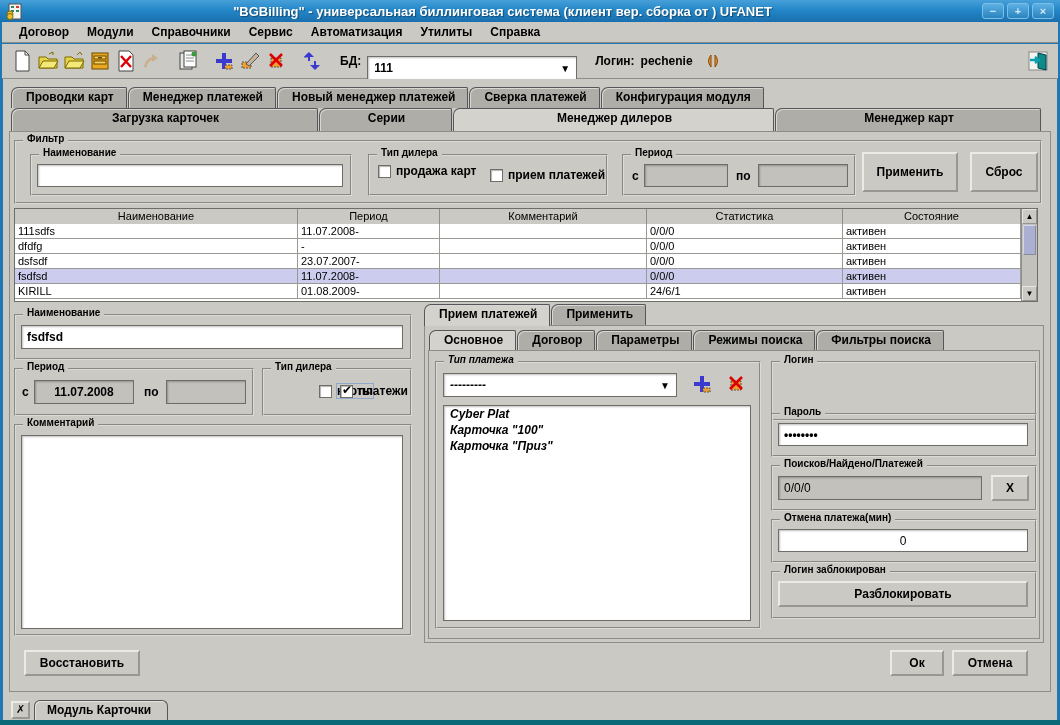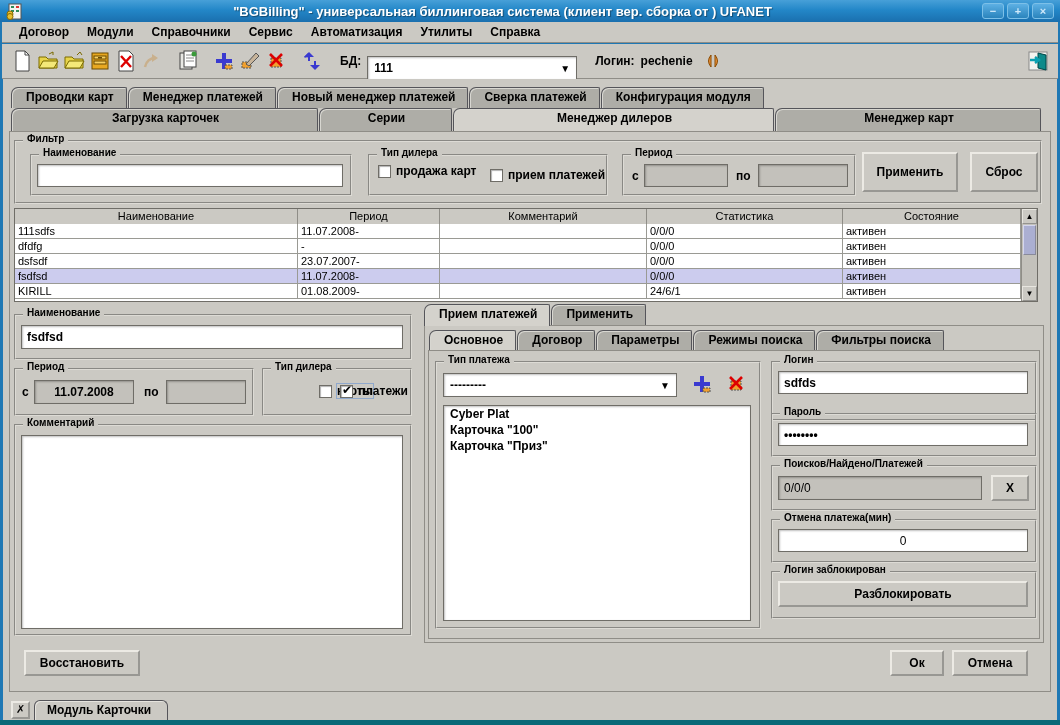--- a/index.html
+++ b/index.html
@@ -362,21 +362,21 @@
         <div class="tabrow" style="left:4px; top:4px; height:20px;">
           <span class="tab tab--sel">Основное</span>
           <span class="tab">Договор</span>
           <span class="tab">Параметры</span>
           <span class="tab">Режимы поиска</span>
           <span class="tab">Фильтры поиска</span>
         </div>
 
         <div style="position:absolute; left:3px; top:24px; right:3px; bottom:3px; border:1px solid #8f8d87;">
 
-          <div class="fs" style="left:6px; top:10px; width:326px; height:268px;">
+          <div class="fs" style="left:6px; top:10px; width:326px; height:268px;font-style:italic;">
             <span class="lg">Тип платежа</span>
             <span class="combo" style="position:absolute; left:6px; top:10px; width:234px;">
               <span>---------</span>
               <span class="arr">▼</span>
             </span>
             <span class="ic" style="position:absolute; left:254px; top:10px;">
               <svg width="22" height="22" viewBox="0 0 22 22">
                   <path d="M9 3 h4 v6 h6 v4 h-6 v6 h-4 v-6 h-6 v-4 h6 z" fill="#3a3ad0"></path>
                   <rect x="12" y="15" width="7" height="4" fill="#f0a030" stroke="#555" stroke-dasharray="2 1"></rect>
                 </svg>
@@ -389,21 +389,20 @@
             </span>
             <div class="list" style="position:absolute; left:6px; top:42px; width:308px; height:216px;">
               <div class="li">Cyber Plat</div>
               <div class="li">Карточка "100"</div>
               <div class="li">Карточка "Приз"</div>
             </div>
           </div>
 
           <div class="fs" style="left:342px; top:10px; width:266px; height:60px;">
             <span class="lg">Логин</span>
-            <input class="input" style="position: absolute; left: 5px; top: 8px; width: 250px; height: 23px; font-weight: bold;" value="sdfds">
           </div>
 
           <div class="fs" style="left:342px; top:62px; width:266px; height:44px;">
             <span class="lg">Пароль</span>
             <input class="input" style="position: absolute; left: 5px; top: 8px; width: 250px; height: 23px; font-weight: bold;" value="••••••••">
           </div>
 
           <div class="fs" style="left:342px; top:114px; width:266px; height:46px;">
             <span class="lg">Поисков/Найдено/Платежей</span>
             <input class="input input--gray" style="position: absolute; left: 5px; top: 9px; width: 204px; height: 24px;" value="0/0/0">

